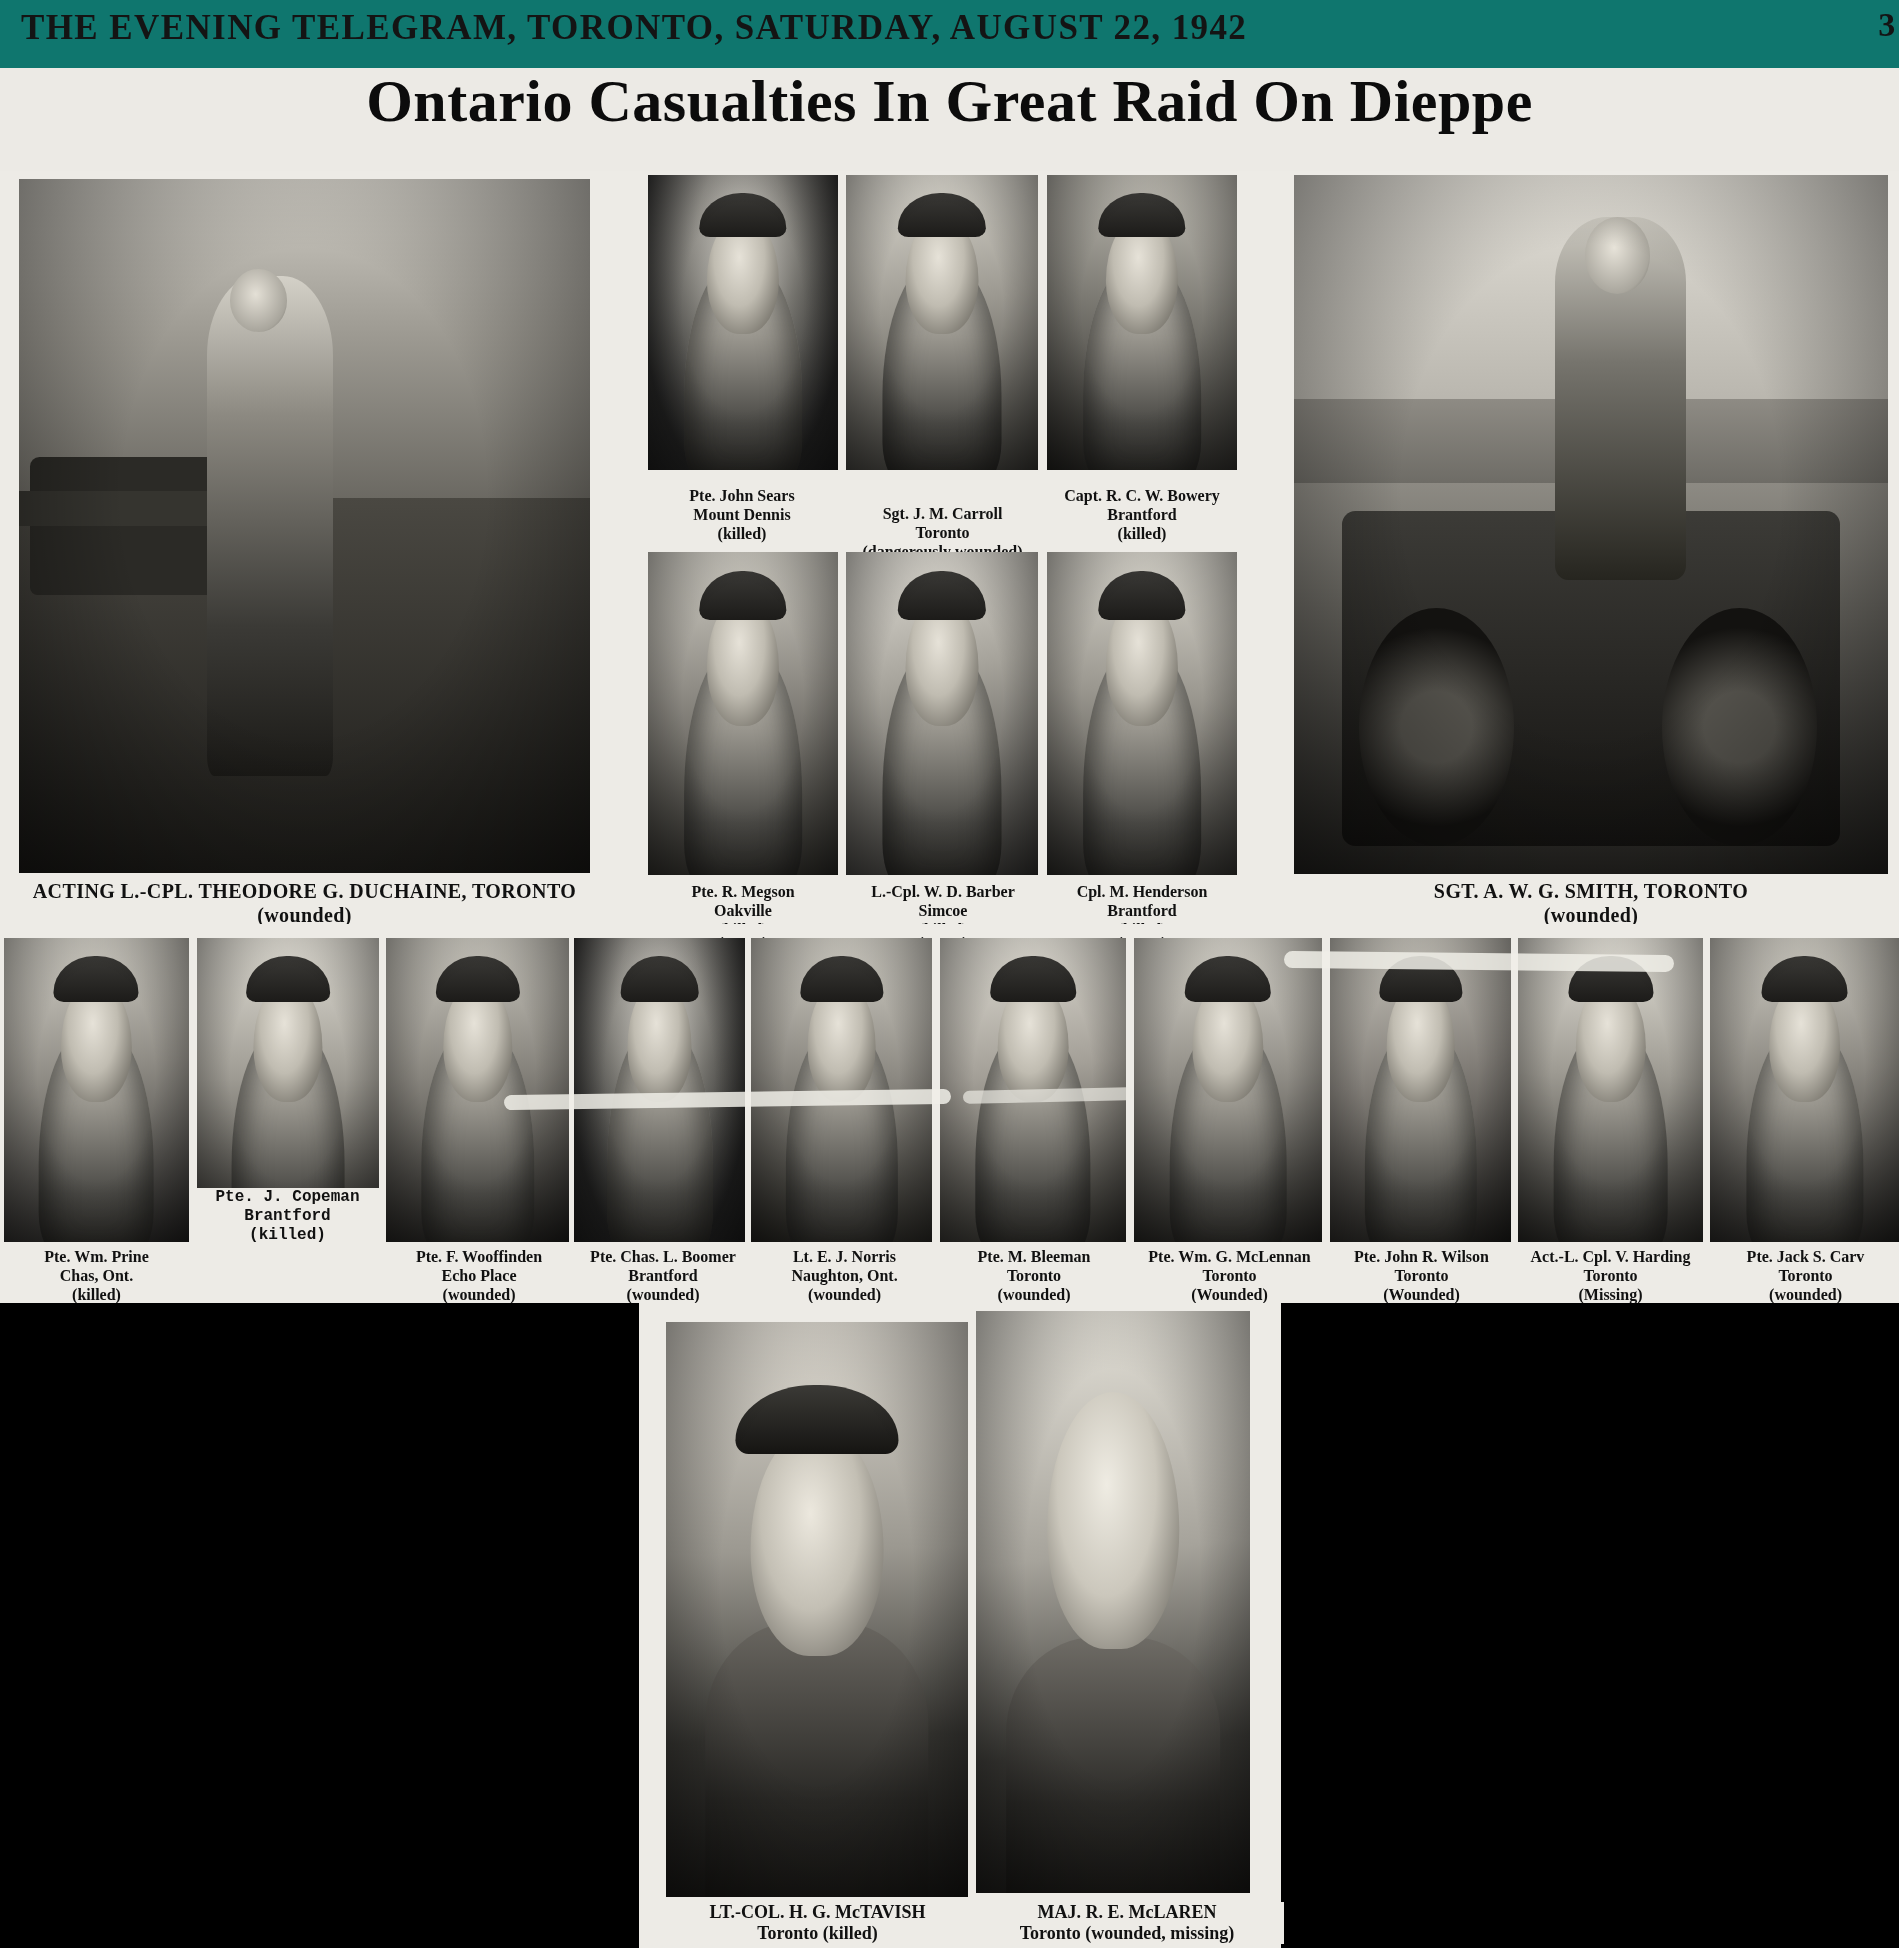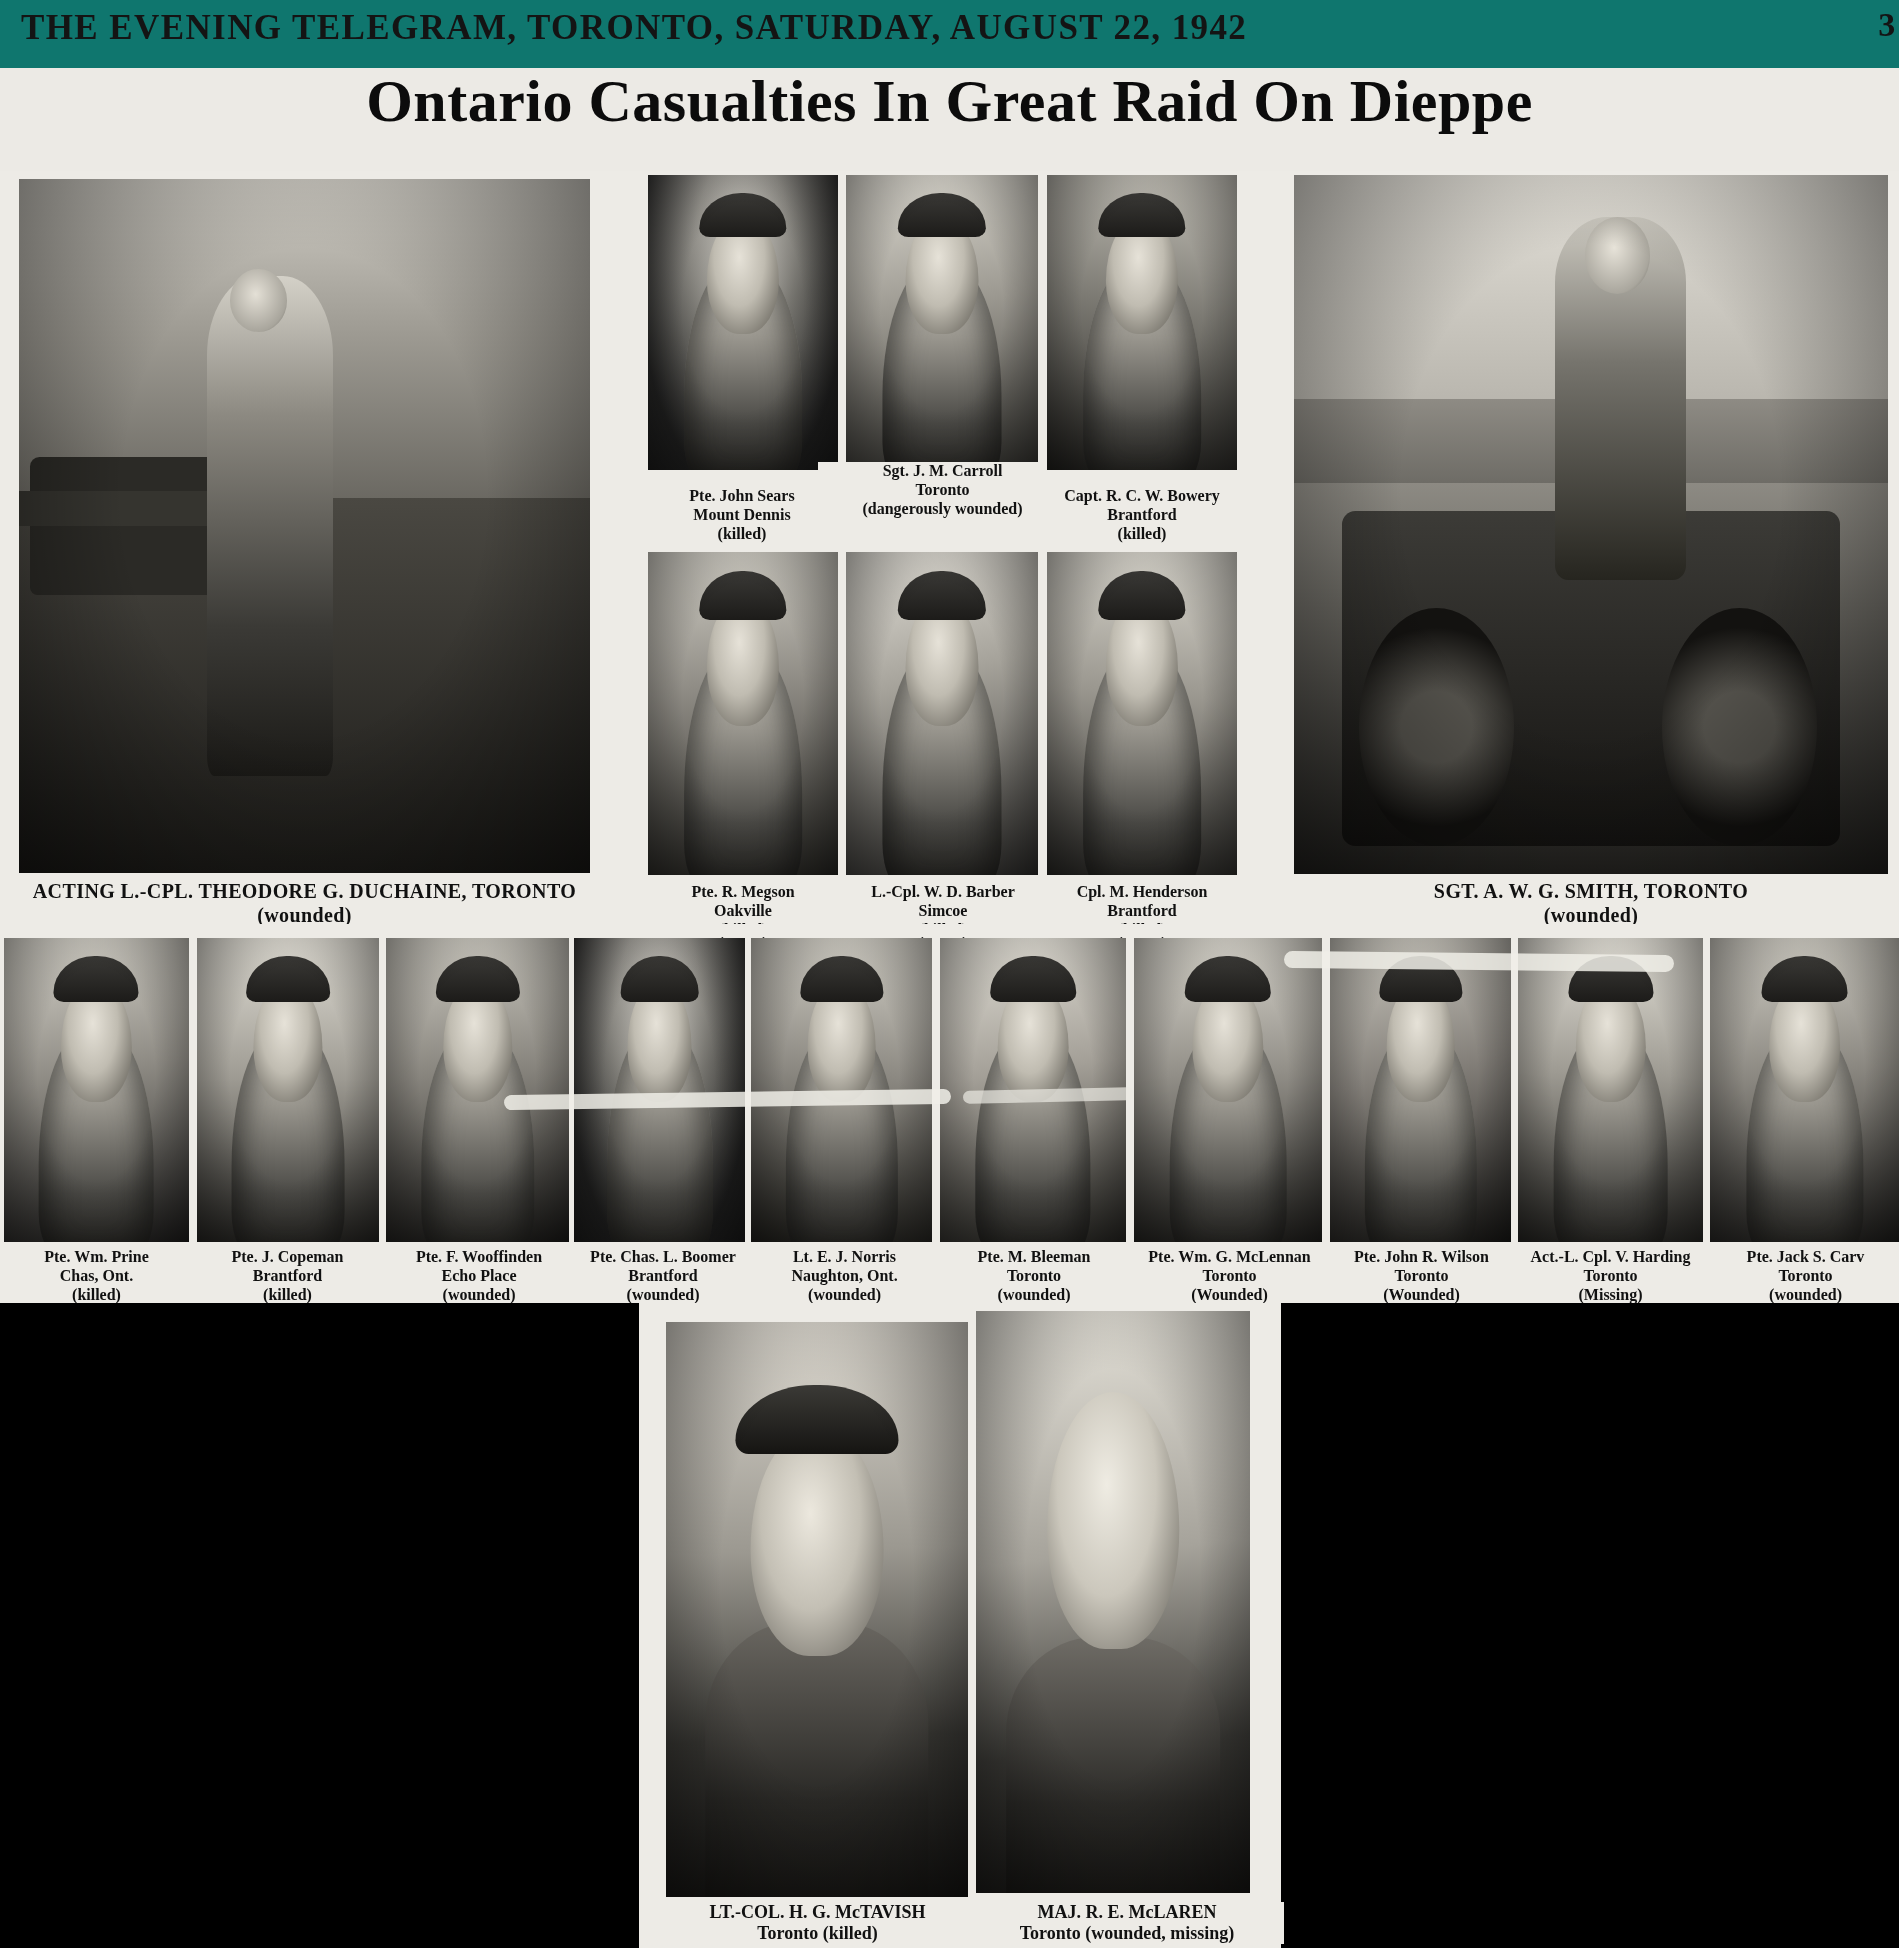--- a/index.html
+++ b/index.html
@@ -191,21 +191,21 @@
     <span class="cap-line">(killed)</span>
   </div>
 
   <div class="photo" style="left:846px; top:175px; width:192px; height:295px;">
     <div class="grain" style="background:linear-gradient(170deg,#dedbd2 0%,#9b9890 45%,#393834 100%);"></div>
       <div class="figure"></div>
       <div class="head"></div>
       <div class="cap"></div>
       <div class="vignette"></div>
   </div>
-  <div class="caption cap-sm" style="left:818px; top:462px; width:249px;">
+  <div class="caption cap-sm" style="left:818px; top:505px; width:249px;">
     <span class="cap-line">Sgt. J. M. Carroll</span>
     <span class="cap-line">Toronto</span>
     <span class="cap-line">(dangerously wounded)</span>
   </div>
 
   <div class="photo" style="left:1047px; top:175px; width:190px; height:295px;">
     <div class="grain" style="background:linear-gradient(190deg,#c7c4bb 0%,#7c7a73 45%,#242320 100%);"></div>
       <div class="figure"></div>
       <div class="head"></div>
       <div class="cap"></div>
@@ -287,21 +287,21 @@
     <span class="cap-line">(killed)</span>
   </div>
 
   <div class="photo" style="left:197px; top:938px; width:182px; height:304px;">
     <div class="grain" style="background:linear-gradient(180deg,#e0ddd4 0%,#9e9b93 46%,#2a2926 100%);"></div>
       <div class="figure"></div>
       <div class="head"></div>
       <div class="cap"></div>
       <div class="vignette"></div>
   </div>
-  <div class="caption cap-sm" style="left:190px; top:1248px; width:195px;">
+  <div class="caption cap-sm" style="left:190px; top:1188px; width:195px;font-family:Liberation Mono, monospace;">
     <span class="cap-line">Pte. J. Copeman</span>
     <span class="cap-line">Brantford</span>
     <span class="cap-line">(killed)</span>
   </div>
 
   <div class="photo" style="left:386px; top:938px; width:183px; height:304px;">
     <div class="grain" style="background:linear-gradient(175deg,#cfccc3 0%,#86837c 45%,#1f1e1c 100%);"></div>
       <div class="figure"></div>
       <div class="head"></div>
       <div class="cap"></div>

